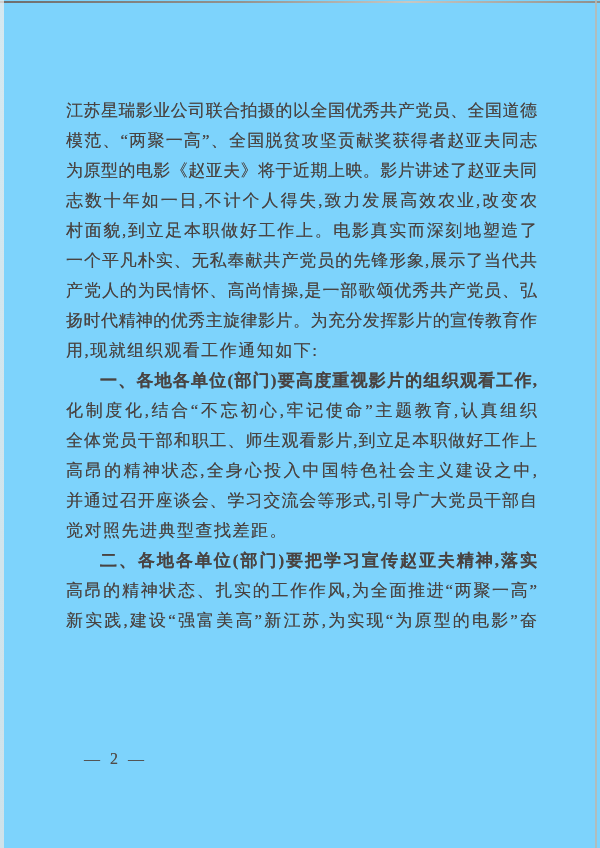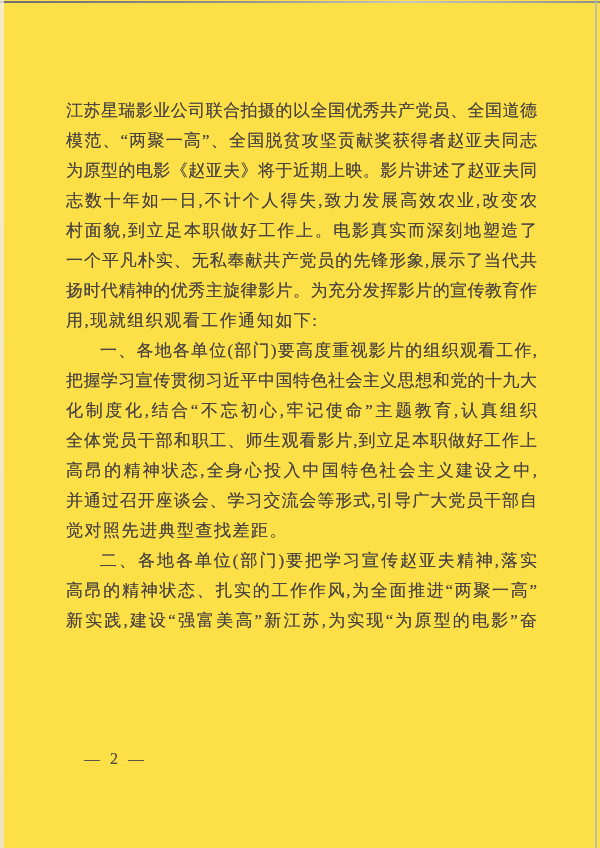--- a/index.html
+++ b/index.html
@@ -4,21 +4,21 @@
 <style>
   html, body {
     margin: 0;
     padding: 0;
     background: #ffffff;
   }
   .page {
     position: relative;
     width: 600px;
     height: 848px;
-    background: #fde047;
+    background: #7dd3fc;
     overflow: hidden;
     font-family: "Liberation Serif", "DejaVu Serif", serif;
   }
   
   .top-edge {
     position: absolute;
     top: 1px; left: 0;
     width: 100%; height: 2px;
     background: linear-gradient(90deg, #6e6e6e 0%, #93938f 40%, #c7c7c2 68%, #8f8f8b 100%);
   }
@@ -51,20 +51,21 @@
     text-align-last: justify;
     white-space: normal;
   }
   .line.short {
     text-align: left;
     text-align-last: left;
     letter-spacing: 1.5px;
   }
   .line.indent {
     text-indent: 2em;
+    font-weight: bold;
   }
   .footer {
     position: absolute;
     left: 84px;
     top: 750px;
     color: #514c48;
     font-size: 16px;
     letter-spacing: 3px;
     text-shadow: 0 0 0.4px rgba(81, 76, 72, 0.6);
   }
@@ -77,24 +78,24 @@
   <div class="left-edge"></div>
   <div class="right-edge"></div>
 
   <div class="text-block">
     <div class="line">江苏星瑞影业公司联合拍摄的以全国优秀共产党员、全国道德</div>
     <div class="line">模范、“两聚一高”、全国脱贫攻坚贡献奖获得者赵亚夫同志</div>
     <div class="line">为原型的电影《赵亚夫》将于近期上映。影片讲述了赵亚夫同</div>
     <div class="line">志数十年如一日,不计个人得失,致力发展高效农业,改变农</div>
     <div class="line">村面貌,到立足本职做好工作上。电影真实而深刻地塑造了</div>
     <div class="line">一个平凡朴实、无私奉献共产党员的先锋形象,展示了当代共</div>
+    <div class="line">产党人的为民情怀、高尚情操,是一部歌颂优秀共产党员、弘</div>
     <div class="line">扬时代精神的优秀主旋律影片。为充分发挥影片的宣传教育作</div>
     <div class="line short">用,现就组织观看工作通知如下:</div>
     <div class="line indent">一、各地各单位(部门)要高度重视影片的组织观看工作,</div>
-    <div class="line">把握学习宣传贯彻习近平中国特色社会主义思想和党的十九大</div>
     <div class="line">化制度化,结合“不忘初心,牢记使命”主题教育,认真组织</div>
     <div class="line">全体党员干部和职工、师生观看影片,到立足本职做好工作上</div>
     <div class="line">高昂的精神状态,全身心投入中国特色社会主义建设之中,</div>
     <div class="line">并通过召开座谈会、学习交流会等形式,引导广大党员干部自</div>
     <div class="line short">觉对照先进典型查找差距。</div>
     <div class="line indent">二、各地各单位(部门)要把学习宣传赵亚夫精神,落实</div>
     <div class="line">高昂的精神状态、扎实的工作作风,为全面推进“两聚一高”</div>
     <div class="line">新实践,建设“强富美高”新江苏,为实现“为原型的电影”奋</div>
   </div>
 

